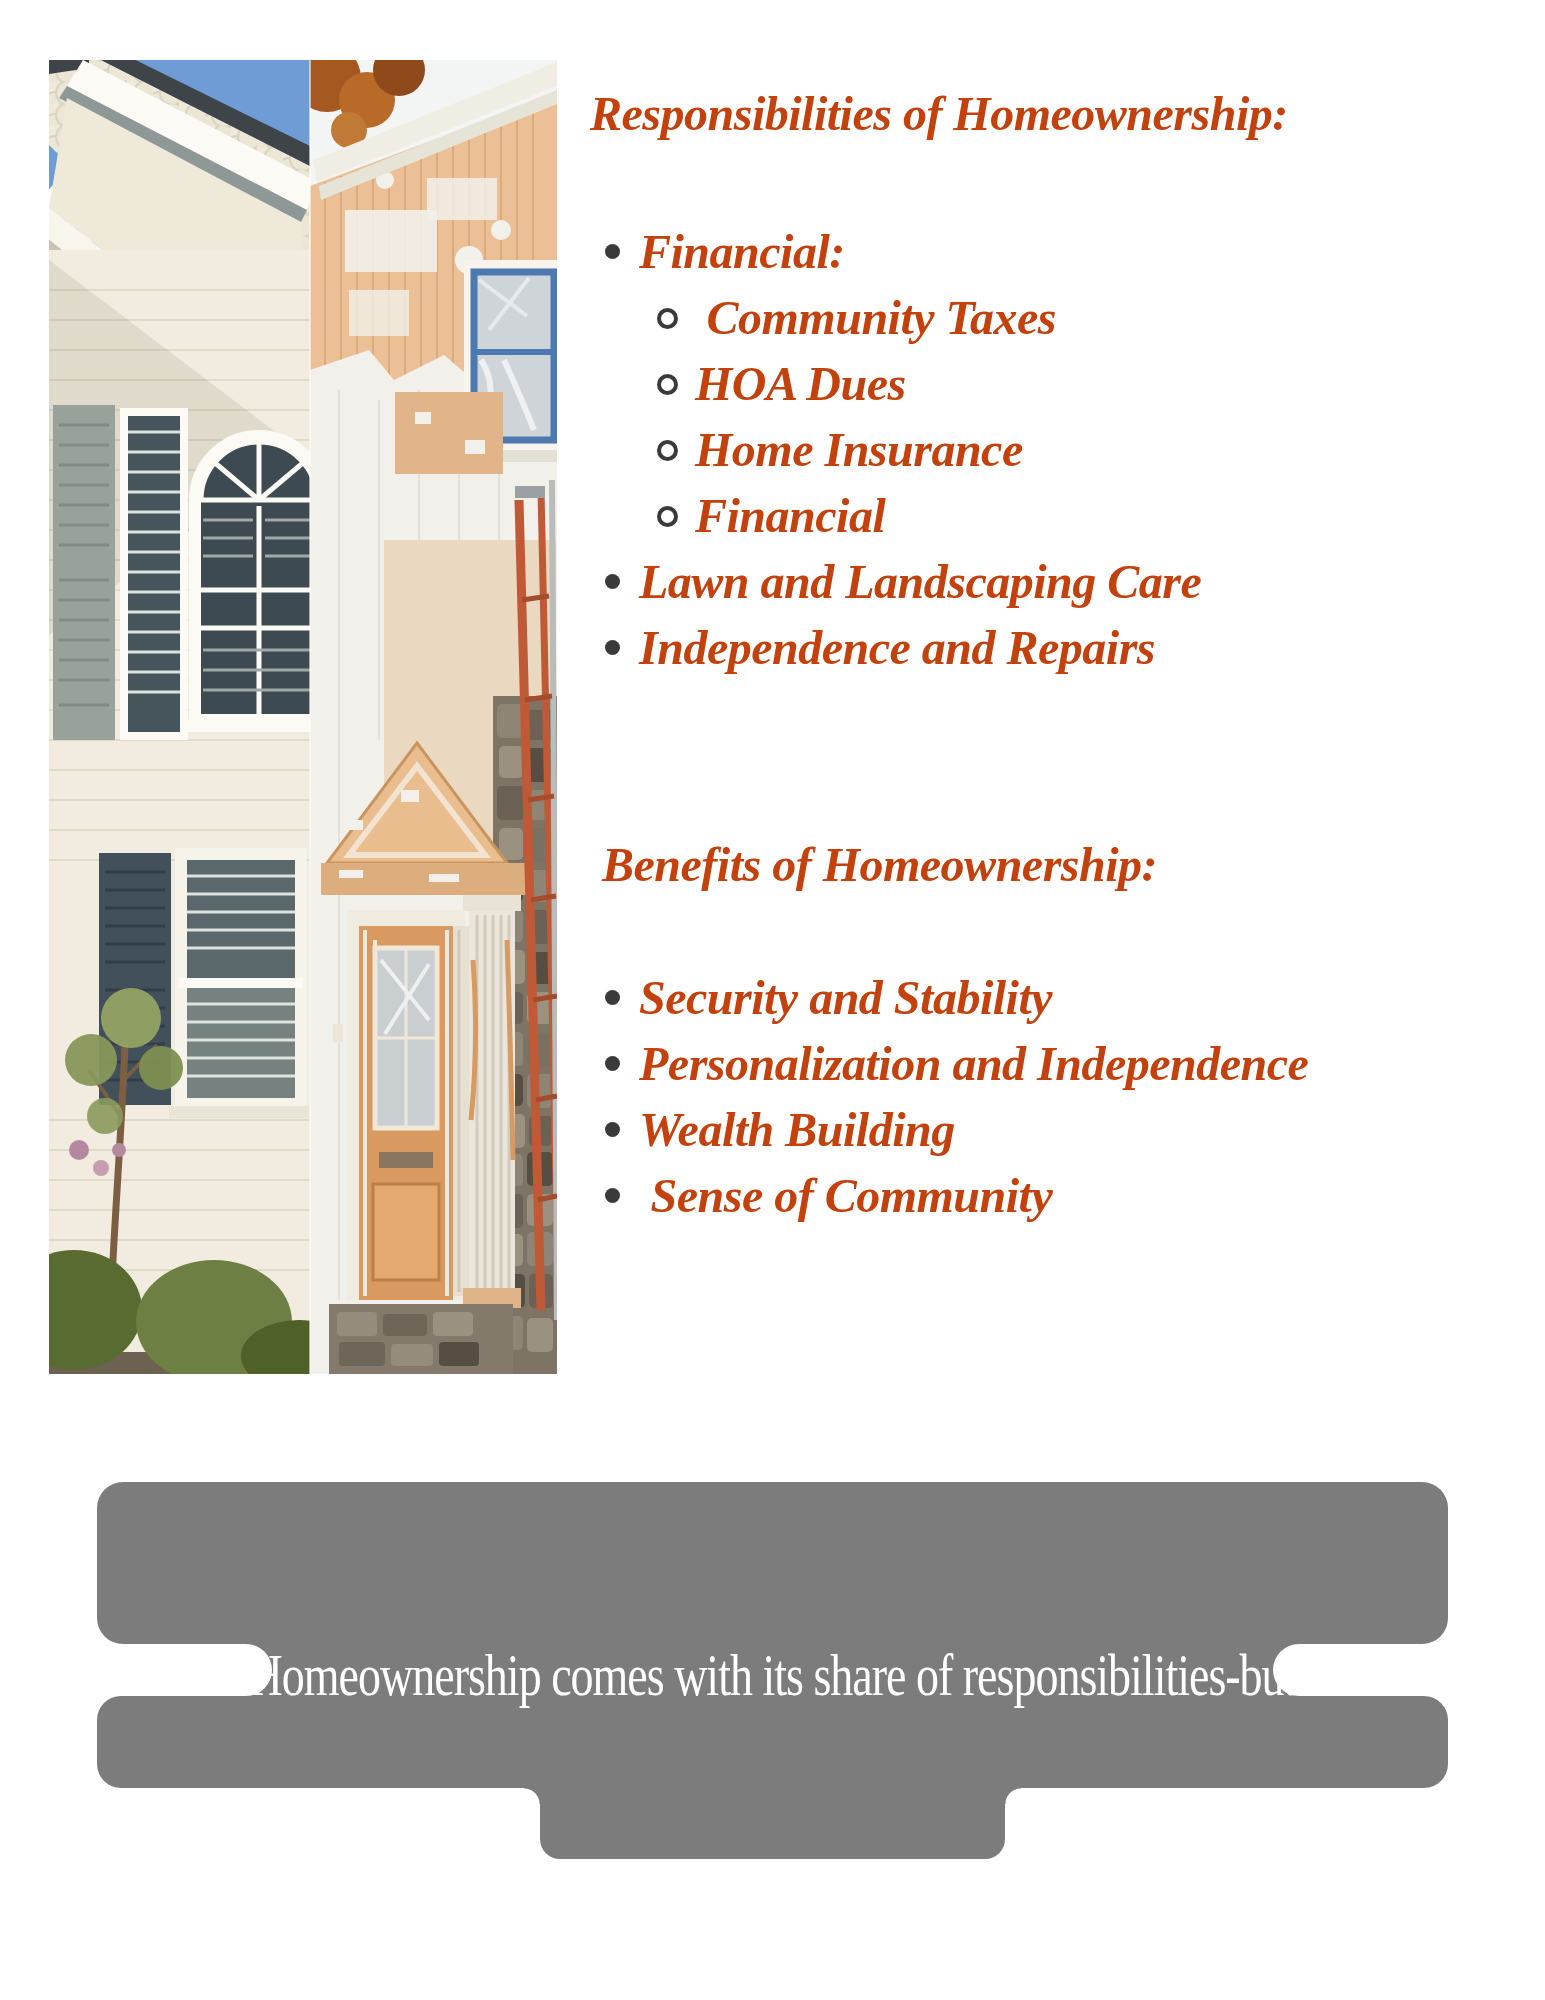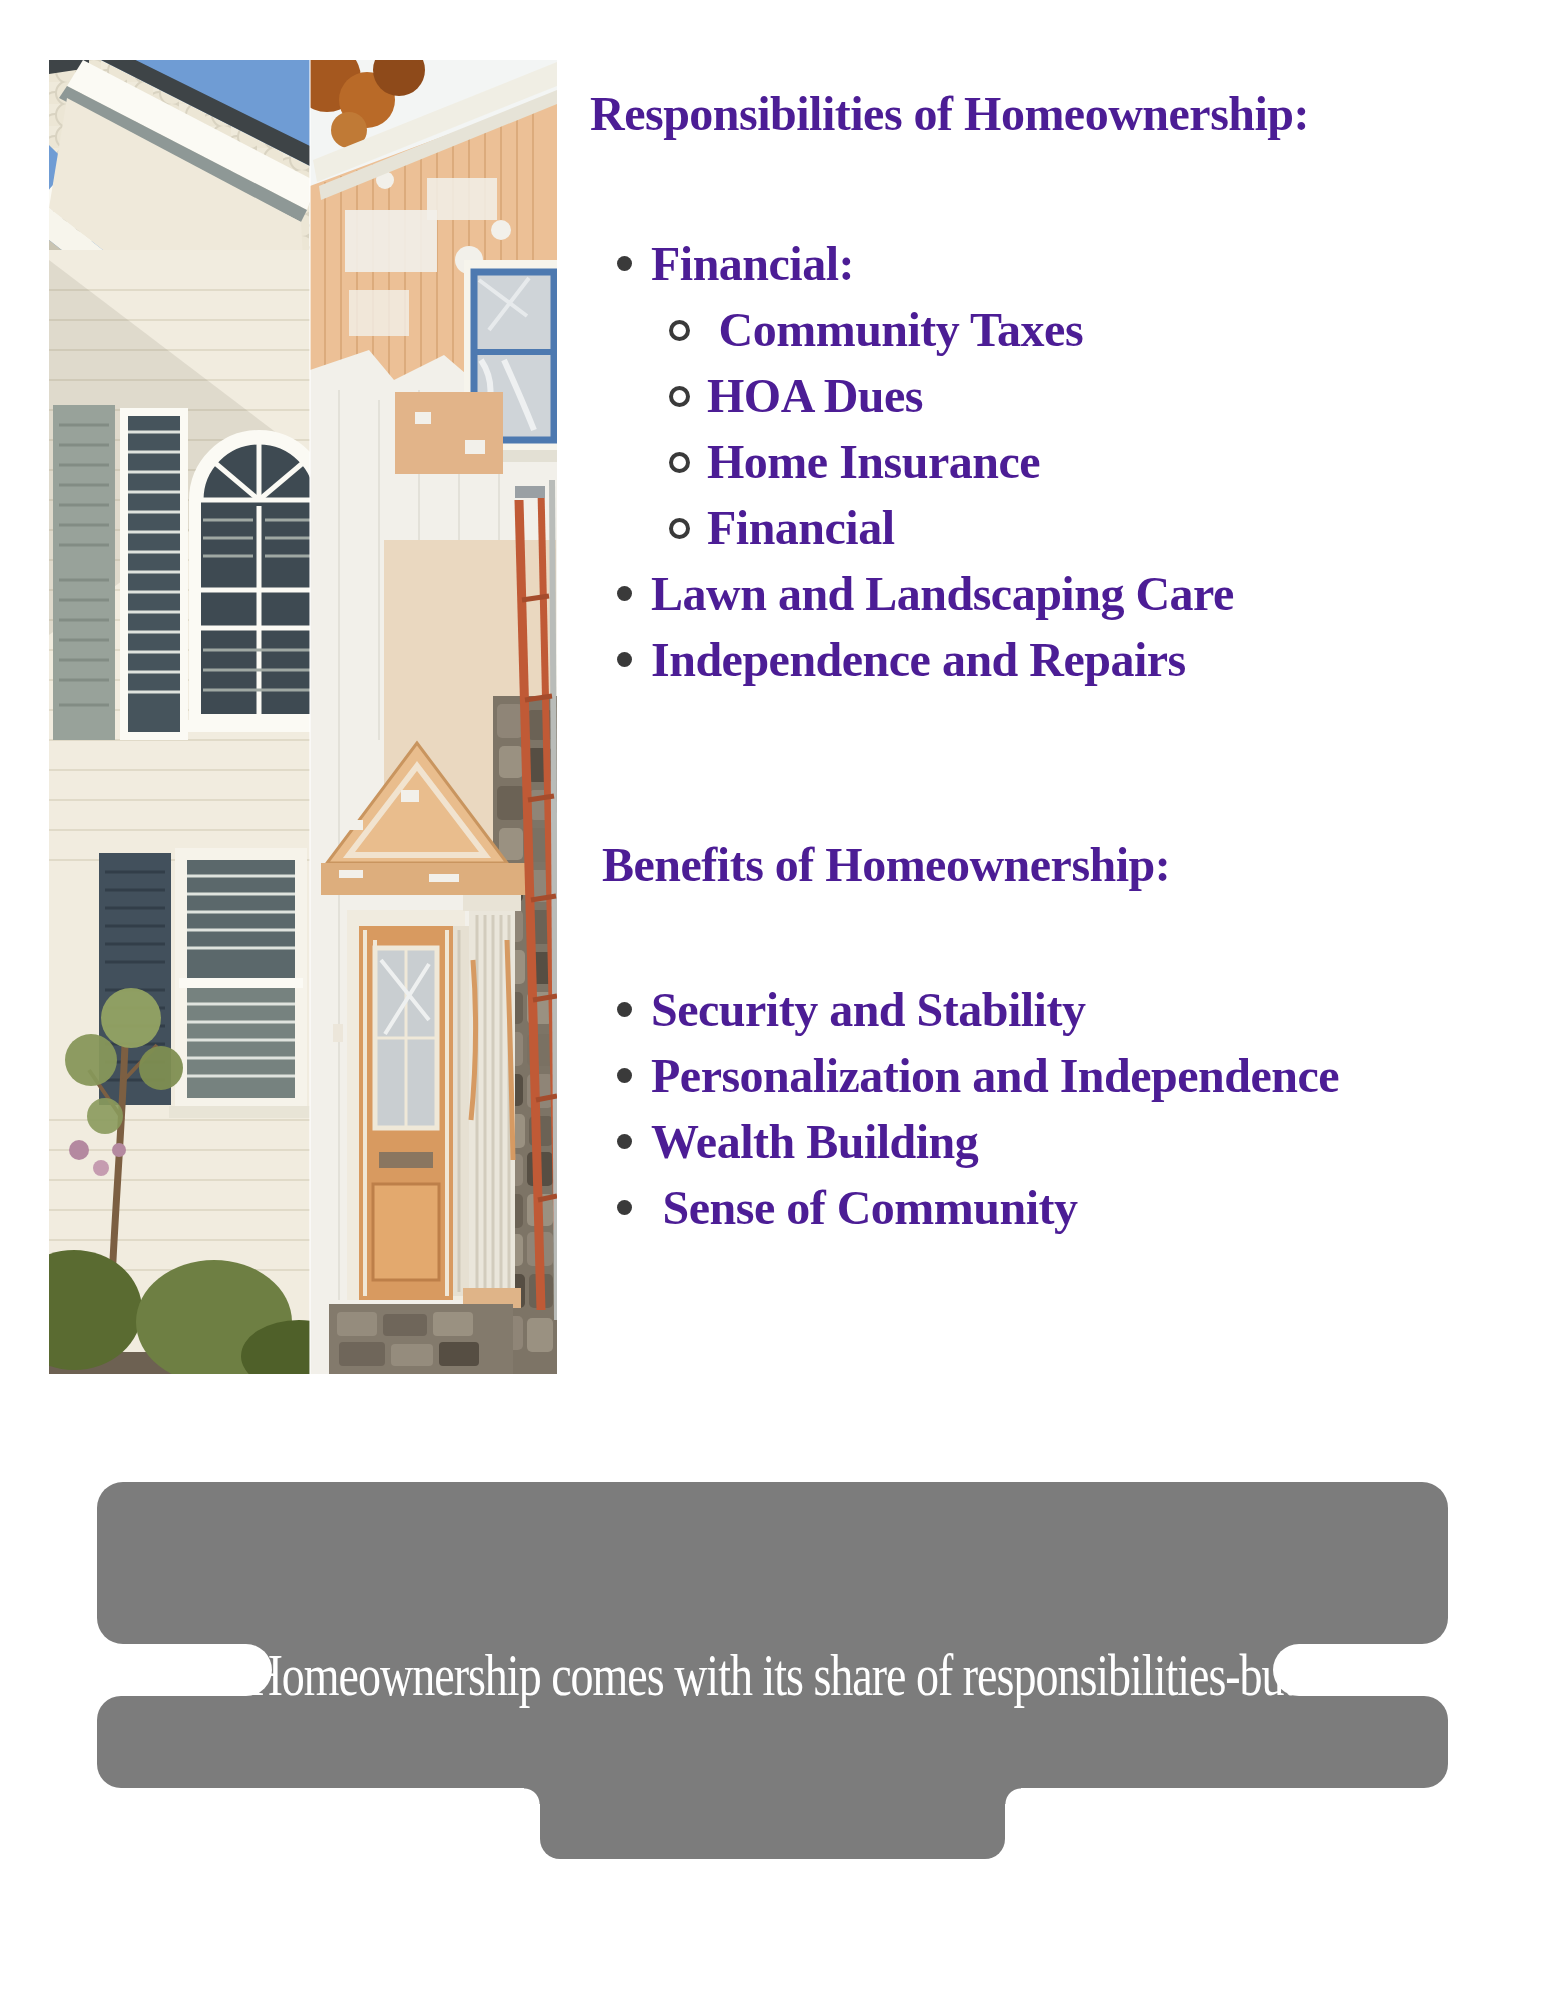--- a/index.html
+++ b/index.html
@@ -4,25 +4,25 @@
 <style>
   html,body{margin:0;padding:0;background:#ffffff;}
   .page{
     position:relative;width:1545px;height:2000px;background:#ffffff;
     font-family:"Liberation Serif",serif;overflow:hidden;
   }
   
   .photo{position:absolute;left:49px;top:60px;width:508px;height:1314px;}
   .photo svg{display:block;width:100%;height:100%;}
   
-  .script{font-weight:bold;color:#4c1d95;}
+  .script{font-style:italic;font-weight:bold;color:#c2410c;}
   .heading{position:absolute;margin:0;font-size:48px;line-height:60px;letter-spacing:-0.5px;white-space:pre;}
   #heading-resp{left:590px;top:84px;}
   #heading-ben{left:602px;top:835px;}
-  ul.blist{position:absolute;left:587px;margin:12px;padding:0;list-style:none;width:940px;}
+  ul.blist{position:absolute;left:587px;margin:0;padding:0;list-style:none;width:940px;}
   #list-resp{top:219px;}
   #list-ben{top:965px;}
   ul.blist li{position:relative;height:66px;line-height:66px;font-size:48px;letter-spacing:-0.5px;white-space:pre;}
   ul.blist li .txt{display:inline-block;}
   li.l1 .txt{margin-left:52px;}
   li.l2 .txt{margin-left:108px;}
   .b1{position:absolute;left:18px;top:50%;margin-top:-8px;width:15px;height:15px;border-radius:50%;background:#3a3a3a;}
   .b2{position:absolute;left:70px;top:50%;margin-top:-10px;width:13px;height:13px;border-radius:50%;border:4px solid #3a3a3a;background:transparent;}
   
   .qb{position:absolute;background:#7c7c7c;}

